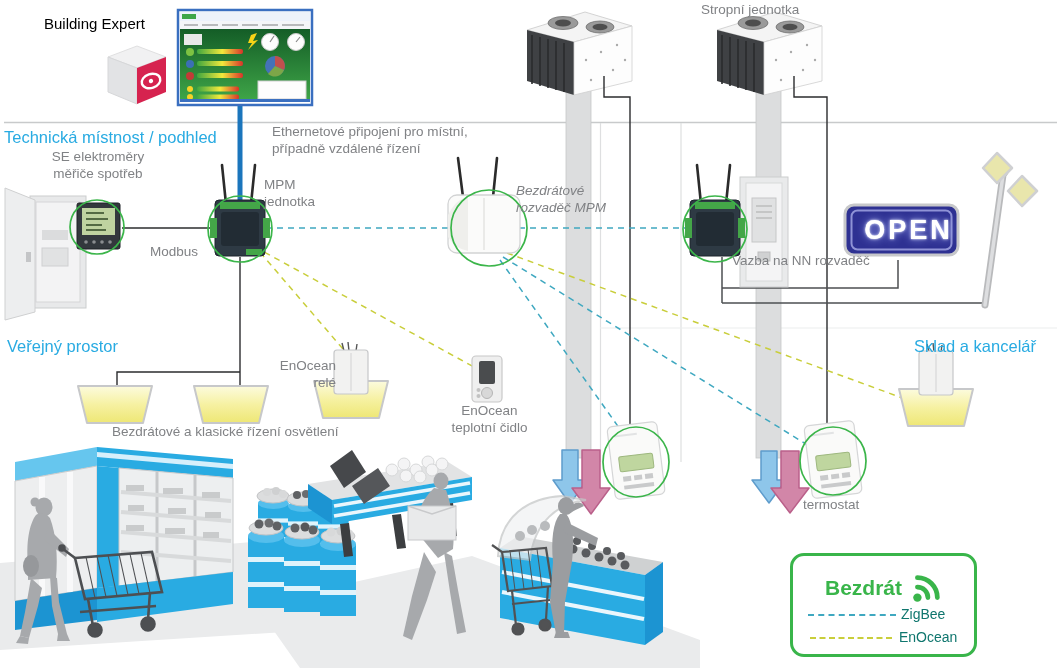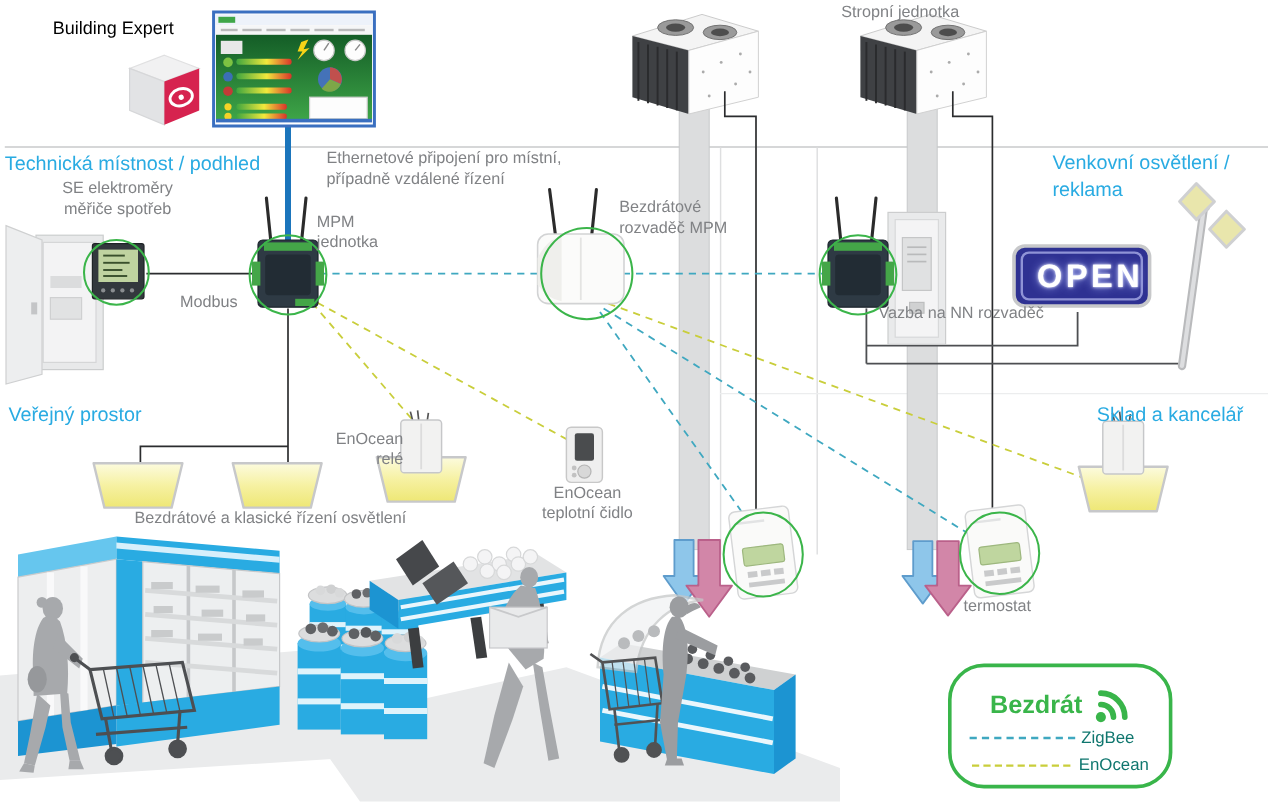--- a/index.html
+++ b/index.html
@@ -8,21 +8,21 @@
   .stage svg{position:absolute;left:0;top:0;}
   .lbl{position:absolute;color:#808285;font-size:13.5px;line-height:1.28;white-space:nowrap;}
   .lbl.center{text-align:center;}
   .lbl.right{text-align:right;}
   .heading{position:absolute;color:#29ABE2;font-size:16.5px;line-height:1.35;white-space:nowrap;}
   .big{font-size:15px;color:#000000;}
   .open-text{position:absolute;left:845px;top:205px;width:127px;height:50px;display:flex;
      align-items:center;justify-content:center;color:#fff;font-weight:bold;font-size:27px;
      letter-spacing:3px;text-shadow:0 0 8px #9aa4ef,0 0 3px #fff,0 0 1px #fff;}
   .legend{position:absolute;left:790px;top:553px;width:181px;height:98px;
-     border:3px solid #39B54A;border-radius:30px;}
+     border:3px solid #39B54A;border-radius:14px;}
   .legend .title{position:absolute;left:32px;top:20px;color:#39B54A;font-size:21px;font-weight:bold;}
   .legend .dash{position:absolute;height:0;}
   .legend .dash.zig{left:15px;top:58px;width:88px;border-top:2px dashed #3FA8C0;}
   .legend .dash.eno{left:17px;top:81px;width:82px;border-top:2px dashed #C9CE3B;}
   .legend .itemlbl{position:absolute;color:#0f766e;font-size:14px;}
   .legend .itemlbl.zig{left:108px;top:50px;}
   .legend .itemlbl.eno{left:106px;top:73px;}
   .legend .wifi{position:absolute;left:116px;top:8px;}
 </style>
 </head>
@@ -553,27 +553,23 @@
 </div>
 <div class="lbl center" style="left:28px;top:148px;width:140px;">
   <span>SE elektroměry</span><br>
   <span>měřiče spotřeb</span>
 </div>
 <div class="lbl" style="left:150px;top:203px;margin-top:40px;">Modbus</div>
 <div class="lbl" style="left:264px;top:176px;">
   <span>MPM</span><br>
   <span>jednotka</span>
 </div>
-<div class="lbl" style="left:516px;top:164px;">
+<div class="lbl" style="left:516px;top:182px;font-style:italic;">
   <span>Bezdrátové</span><br>
   <span>rozvaděč MPM</span>
-</div>
-<div class="heading" style="left:877px;top:125px;">
-  <span>Venkovní osvětlení /</span><br>
-  <span>reklama</span>
 </div>
 <div class="lbl" style="left:732px;top:252px;">Vazba na NN rozvaděč</div>
 
 <div class="heading" style="left:7px;top:335px;text-align:center;">Veřejný prostor</div>
 <div class="lbl right" style="left:250px;top:357px;width:86px;">
   <span>EnOcean</span><br>
   <span>relé</span>
 </div>
 <div class="lbl center" style="left:437px;top:402px;width:105px;">
   <span>EnOcean</span><br>

